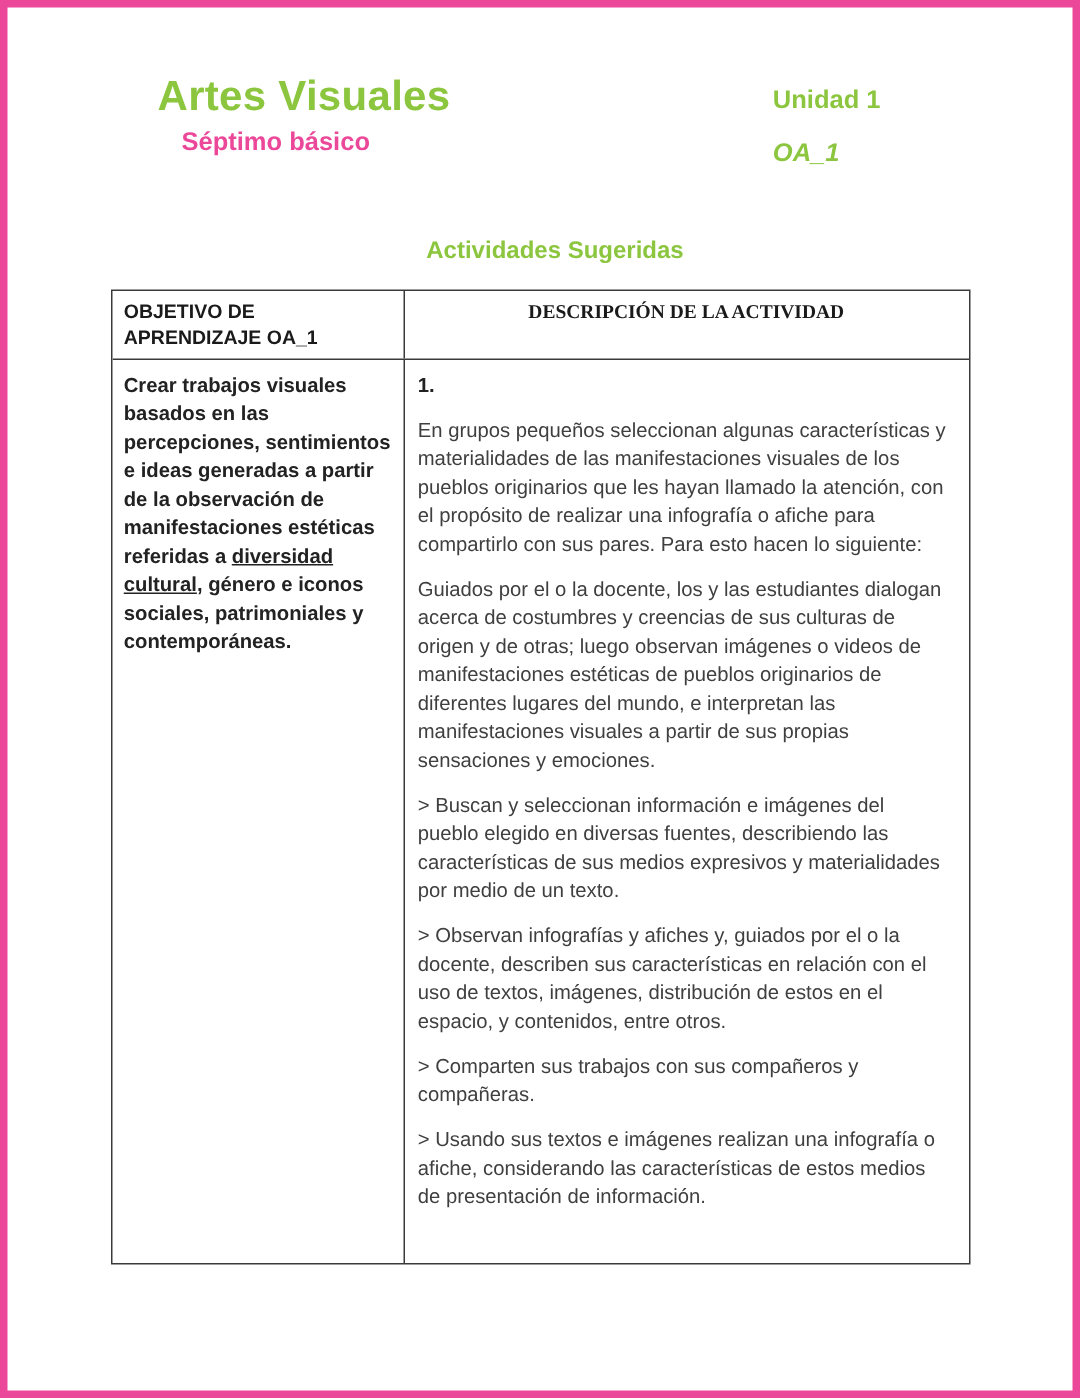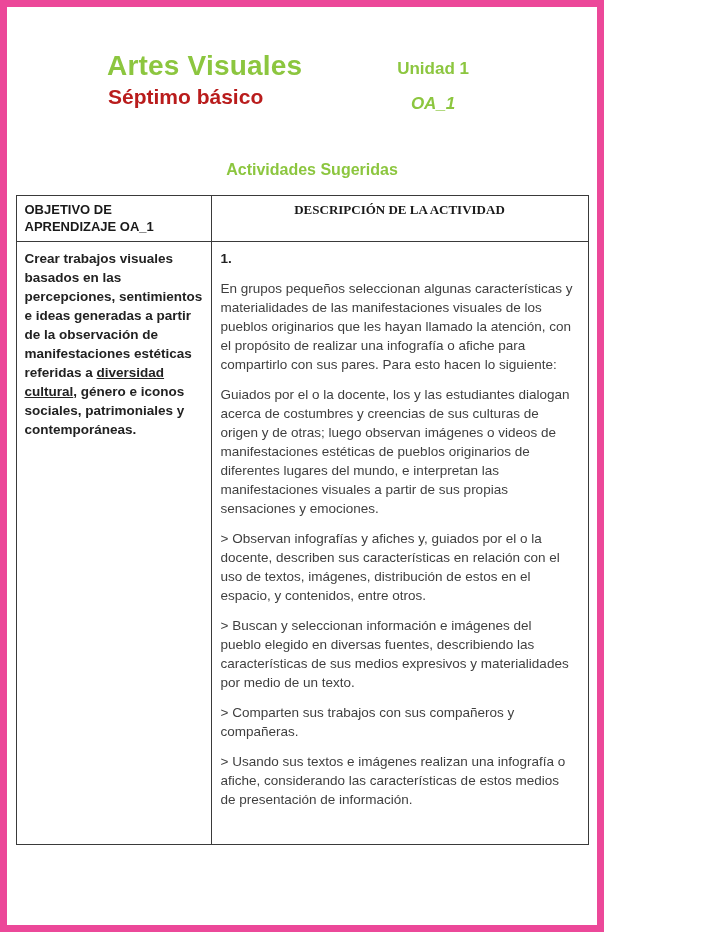--- a/index.html
+++ b/index.html
@@ -3,49 +3,49 @@
 <meta charset="utf-8">
 <style>
   html, body {
     margin: 0;
     padding: 0;
     background: #ffffff;
     font-family: "Liberation Sans", sans-serif;
   }
   .page {
     position: relative;
-    width: 604px;
+    width: 720px;
     height: 932px;
     background: #ffffff;
     box-sizing: border-box;
-    border: 7px solid #ec4899;
+    border: 5px solid #ec4899;
     overflow: hidden;
   }
   .doc-header {
     display: flex;
     justify-content: space-between;
     padding: 44px 128px 0 100px;
   }
   .header-left h1 {
     margin: 0;
     font-size: 28px;
     line-height: 30px;
     font-weight: bold;
     color: #8CC63F;
     letter-spacing: 0.2px;
   }
   .header-left h2 {
-    margin: 6px 0 0 1px;
-    font-size: 21px;
+    margin: 6px 0 0 16px;
+    font-size: 17px;
     line-height: 19px;
     font-weight: bold;
-    color: #b91c1c;
+    color: #ec4899;
   }
   .header-right {
-    text-align: center;
+    text-align: left;
     padding-top: 8px;
   }
   .header-right .unit {
     font-size: 17px;
     font-weight: bold;
     color: #8CC63F;
   }
   .header-right .oa {
     margin-top: 15px;
     font-size: 17px;
@@ -154,21 +154,21 @@
       <div class="th2">DESCRIPCIÓN DE LA ACTIVIDAD</div>
     </div>
     <div class="tbody">
       <div class="td1">
         <span>Crear trabajos visuales basados en las percepciones, sentimientos e ideas generadas a partir de la observación de manifestaciones estéticas referidas a </span><span class="underlined">diversidad cultural</span><span>, género e iconos sociales, patrimoniales y contemporáneas.</span>
       </div>
       <div class="td2">
         <p class="activity-number">1.</p>
         <p>En grupos pequeños seleccionan algunas características y materialidades de las manifestaciones visuales de los pueblos originarios que les hayan llamado la atención, con el propósito de realizar una infografía o afiche para compartirlo con sus pares. Para esto hacen lo siguiente:</p>
         <p>Guiados por el o la docente, los y las estudiantes dialogan acerca de costumbres y creencias de sus culturas de origen y de otras; luego observan imágenes o videos de manifestaciones estéticas de pueblos originarios de diferentes lugares del mundo, e interpretan las manifestaciones visuales a partir de sus propias sensaciones y emociones.</p>
+        <p>&gt; Buscan y seleccionan información e imágenes del pueblo elegido en diversas fuentes, describiendo las características de sus medios expresivos y materialidades por medio de un texto.</p>
         <p>&gt; Observan infografías y afiches y, guiados por el o la docente, describen sus características en relación con el uso de textos, imágenes, distribución de estos en el espacio, y contenidos, entre otros.</p>
-        <p>&gt; Buscan y seleccionan información e imágenes del pueblo elegido en diversas fuentes, describiendo las características de sus medios expresivos y materialidades por medio de un texto.</p>
         <p>&gt; Comparten sus trabajos con sus compañeros y compañeras.</p>
         <p>&gt; Usando sus textos e imágenes realizan una infografía o afiche, considerando las características de estos medios de presentación de información.</p>
       </div>
     </div>
   </div>
 
 </div>
 
 </body></html>

